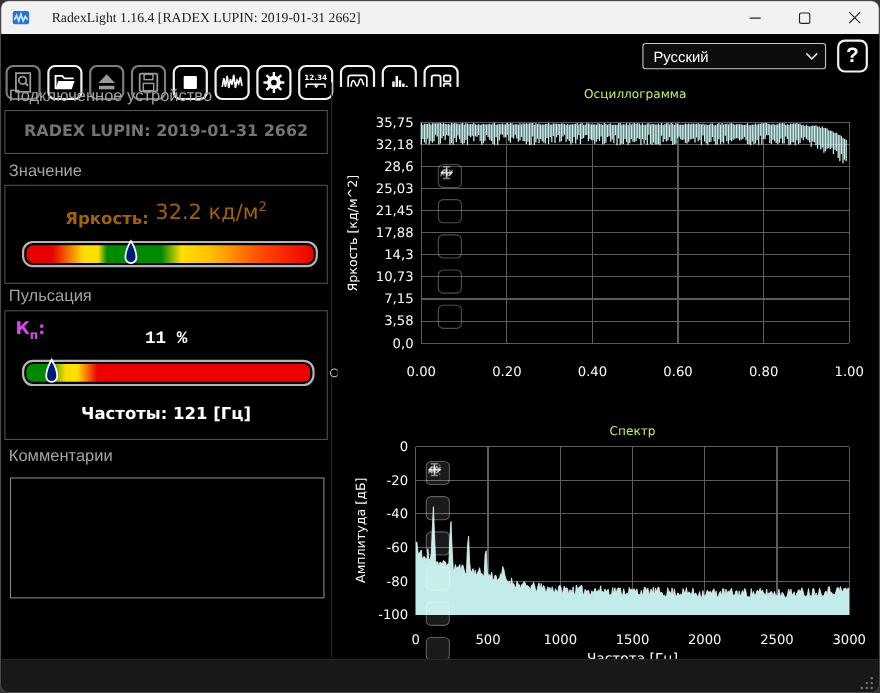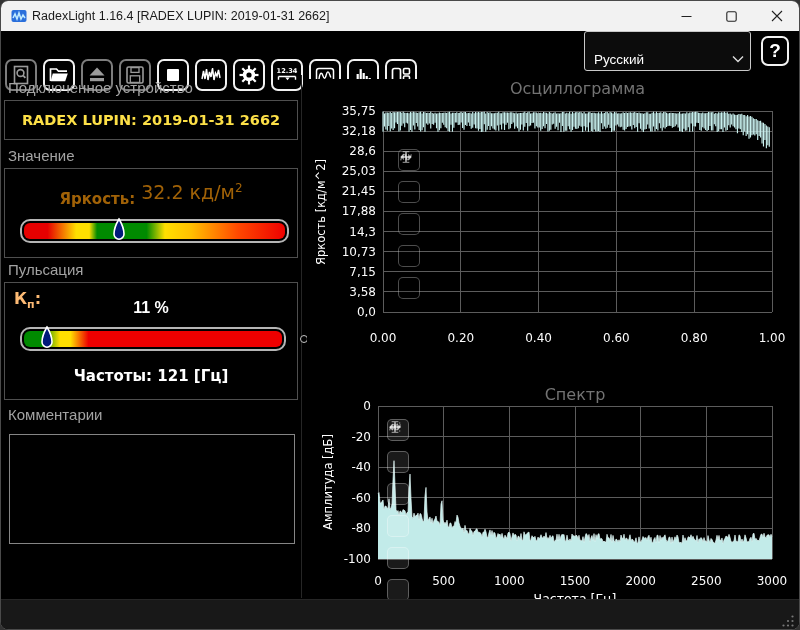--- a/index.html
+++ b/index.html
@@ -2,69 +2,69 @@
 <html><head>
 <meta charset="utf-8">
 <style>
   html,body{margin:0;padding:0;background:#333;}
   #window{position:relative;width:800px;height:630px;background:#000;border:1px solid #4a4a4a;
     box-sizing:border-box;border-radius:8px;overflow:hidden;font-family:"Liberation Sans",sans-serif;}
   
   #titlebar{position:absolute;left:0;top:0;width:100%;height:30px;background:#f2f2f2;
     display:flex;align-items:center;color:#1a1a1a;}
   #titlebar .app-icon{margin-left:10px;width:16px;height:16px;flex:0 0 auto;}
-  #titlebar .title-text{margin-left:5px;font-size:12.5px;white-space:nowrap;}
+  #titlebar .title-text{margin-left:20px;font-size:12.5px;white-space:nowrap;font-family:Liberation Serif, serif;}
   #titlebar .win-controls{margin-left:auto;display:flex;height:100%;}
   .win-btn{width:45px;height:100%;display:flex;align-items:center;justify-content:center;cursor:default;}
   
   #toolbar{position:absolute;left:0;top:30px;width:100%;height:40px;background:#000;
     display:flex;align-items:center;padding:0 4px;box-sizing:border-box;gap:6px;}
   .tb-btn{width:28px;height:28px;border:2px solid #f2f2f2;border-radius:7px;background:#000;
     display:flex;align-items:center;justify-content:center;flex:0 0 auto;margin-top:48px;}
   .tb-btn.disabled{border-color:#7d7d7d;}
   .tb-spacer{flex:1 1 auto;}
   #lang-select{width:150px;height:22px;border:1px solid #c9c9c9;border-radius:3px;background:#0c0c0c;
-    color:#fff;font-size:13.5px;display:flex;align-items:center;padding:16px 6px 0 9px;gap:6px;}
+    color:#fff;font-size:13.5px;display:flex;align-items:center;padding:0 6px 0 9px;gap:6px;}
   #lang-select .lbl{flex:1 1 auto;}
   #help-btn{width:24px;height:26px;border:2px solid #f2f2f2;border-radius:7px;color:#fff;
     font-size:19px;font-weight:bold;display:flex;align-items:center;justify-content:center;margin:0 6px 0 4px;}
   
   .sec-label{position:absolute;left:7px;color:#a3a3a3;font-size:15px;}
   .panel-box{position:absolute;left:3px;width:294px;border:1px solid #4f4f4f;background:#000;box-sizing:border-box;}
   #device-box{top:99px;height:40px;display:flex;align-items:center;justify-content:center;}
-  #device-box .dev-text{color:#fde047;font-weight:bold;font-size:14.5px;font-family:"DejaVu Sans",sans-serif;}
+  #device-box .dev-text{color:#737373;font-weight:bold;font-size:14.5px;font-family:"DejaVu Sans",sans-serif;}
   #value-box{top:167px;height:90px;}
   .meas-row{position:absolute;top:12px;left:0;width:100%;display:flex;justify-content:center;align-items:flex-start;
     color:#a16207;font-family:"DejaVu Sans",sans-serif;}
   .meas-row .meas-name{font-size:15px;font-weight:bold;padding-top:9px;}
   .meas-row .meas-value{font-size:19px;font-weight:normal;margin-left:6px;}
   .meas-row sup{font-size:12px;}
   .grad-bar{position:absolute;height:16px;border:2px solid #b5b5b5;border-radius:10px;background:#000;padding:2px;}
   .grad-fill{width:100%;height:100%;border-radius:6px;}
   .droplet{position:absolute;top:50%;width:13px;height:27px;transform:translate(-50%,-50%);}
   #lum-bar{left:15px;top:50px;width:261px;}
   #pulse-box{top:281px;height:118px;}
-  #kp-label{position:absolute;left:9px;top:6px;color:#fdba74;font-weight:bold;font-size:16px;font-family:"DejaVu Sans",sans-serif;}
+  #kp-label{position:absolute;left:9px;top:6px;color:#d946ef;font-weight:bold;font-size:16px;font-family:"DejaVu Sans",sans-serif;}
   #kp-label sub{font-size:11px;}
   #kp-value{position:absolute;left:0;top:16px;width:100%;text-align:center;color:#fff;font-weight:bold;
-    font-size:16px;font-family:Liberation Sans, sans-serif;}
+    font-size:16px;font-family:Liberation Mono, monospace;}
   #pulse-bar{left:15px;top:44px;width:258px;}
   #freq-label{position:absolute;left:0;top:84px;width:100%;text-align:center;color:#fff;font-weight:bold;
     font-size:15px;font-family:"DejaVu Sans",sans-serif;}
   #comments-area{position:absolute;left:8px;top:433px;width:286px;height:110px;background:#000;
     border:1px solid #858585;box-sizing:border-box;resize:none;color:#fff;font-family:"Liberation Sans",sans-serif;}
   #v-divider{position:absolute;left:300px;top:74px;width:1px;height:523px;background:#262626;}
   #splitter-dot{position:absolute;left:299px;top:334px;width:6px;height:6px;border:1.5px solid #c5c5c5;
     border-radius:50%;background:#000;}
   
   .chart{position:absolute;background:#000;}
   #osc-chart{left:306px;top:78px;width:490px;height:300px;}
   #spec-chart{left:306px;top:378px;width:490px;height:240px;}
   .chart svg{position:absolute;left:0;top:0;}
-  .chart .c-title{position:absolute;text-align:center;color:#737373;font-size:16px;font-family:"DejaVu Sans",sans-serif;}
+  .chart .c-title{position:absolute;text-align:center;color:#bef264;font-size:11px;font-family:"DejaVu Sans",sans-serif;}
   .chart .c-xlabel{position:absolute;text-align:center;color:#fff;font-size:12.5px;font-family:"DejaVu Sans",sans-serif;}
   .chart .c-ylabel{position:absolute;width:150px;height:14px;line-height:14px;text-align:center;color:#fff;
     font-size:11.5px;font-family:"DejaVu Sans",sans-serif;transform:rotate(-90deg);}
   .chart-tools{position:absolute;display:flex;flex-direction:column;gap:10px;}
   .ct-btn{width:22px;height:22px;border:1.5px solid rgba(255,255,255,0.30);border-radius:5px;
     box-sizing:border-box;display:flex;align-items:center;justify-content:center;background:rgba(0,0,0,0.15);}
   #spec-tools .ct-btn{background:rgba(255,255,255,0.10);}
   
   #statusbar{position:absolute;left:0;top:598px;width:100%;height:32px;background:#181818;border-top:1px solid #262626;}
   #resize-grip{position:absolute;right:4px;bottom:4px;}

